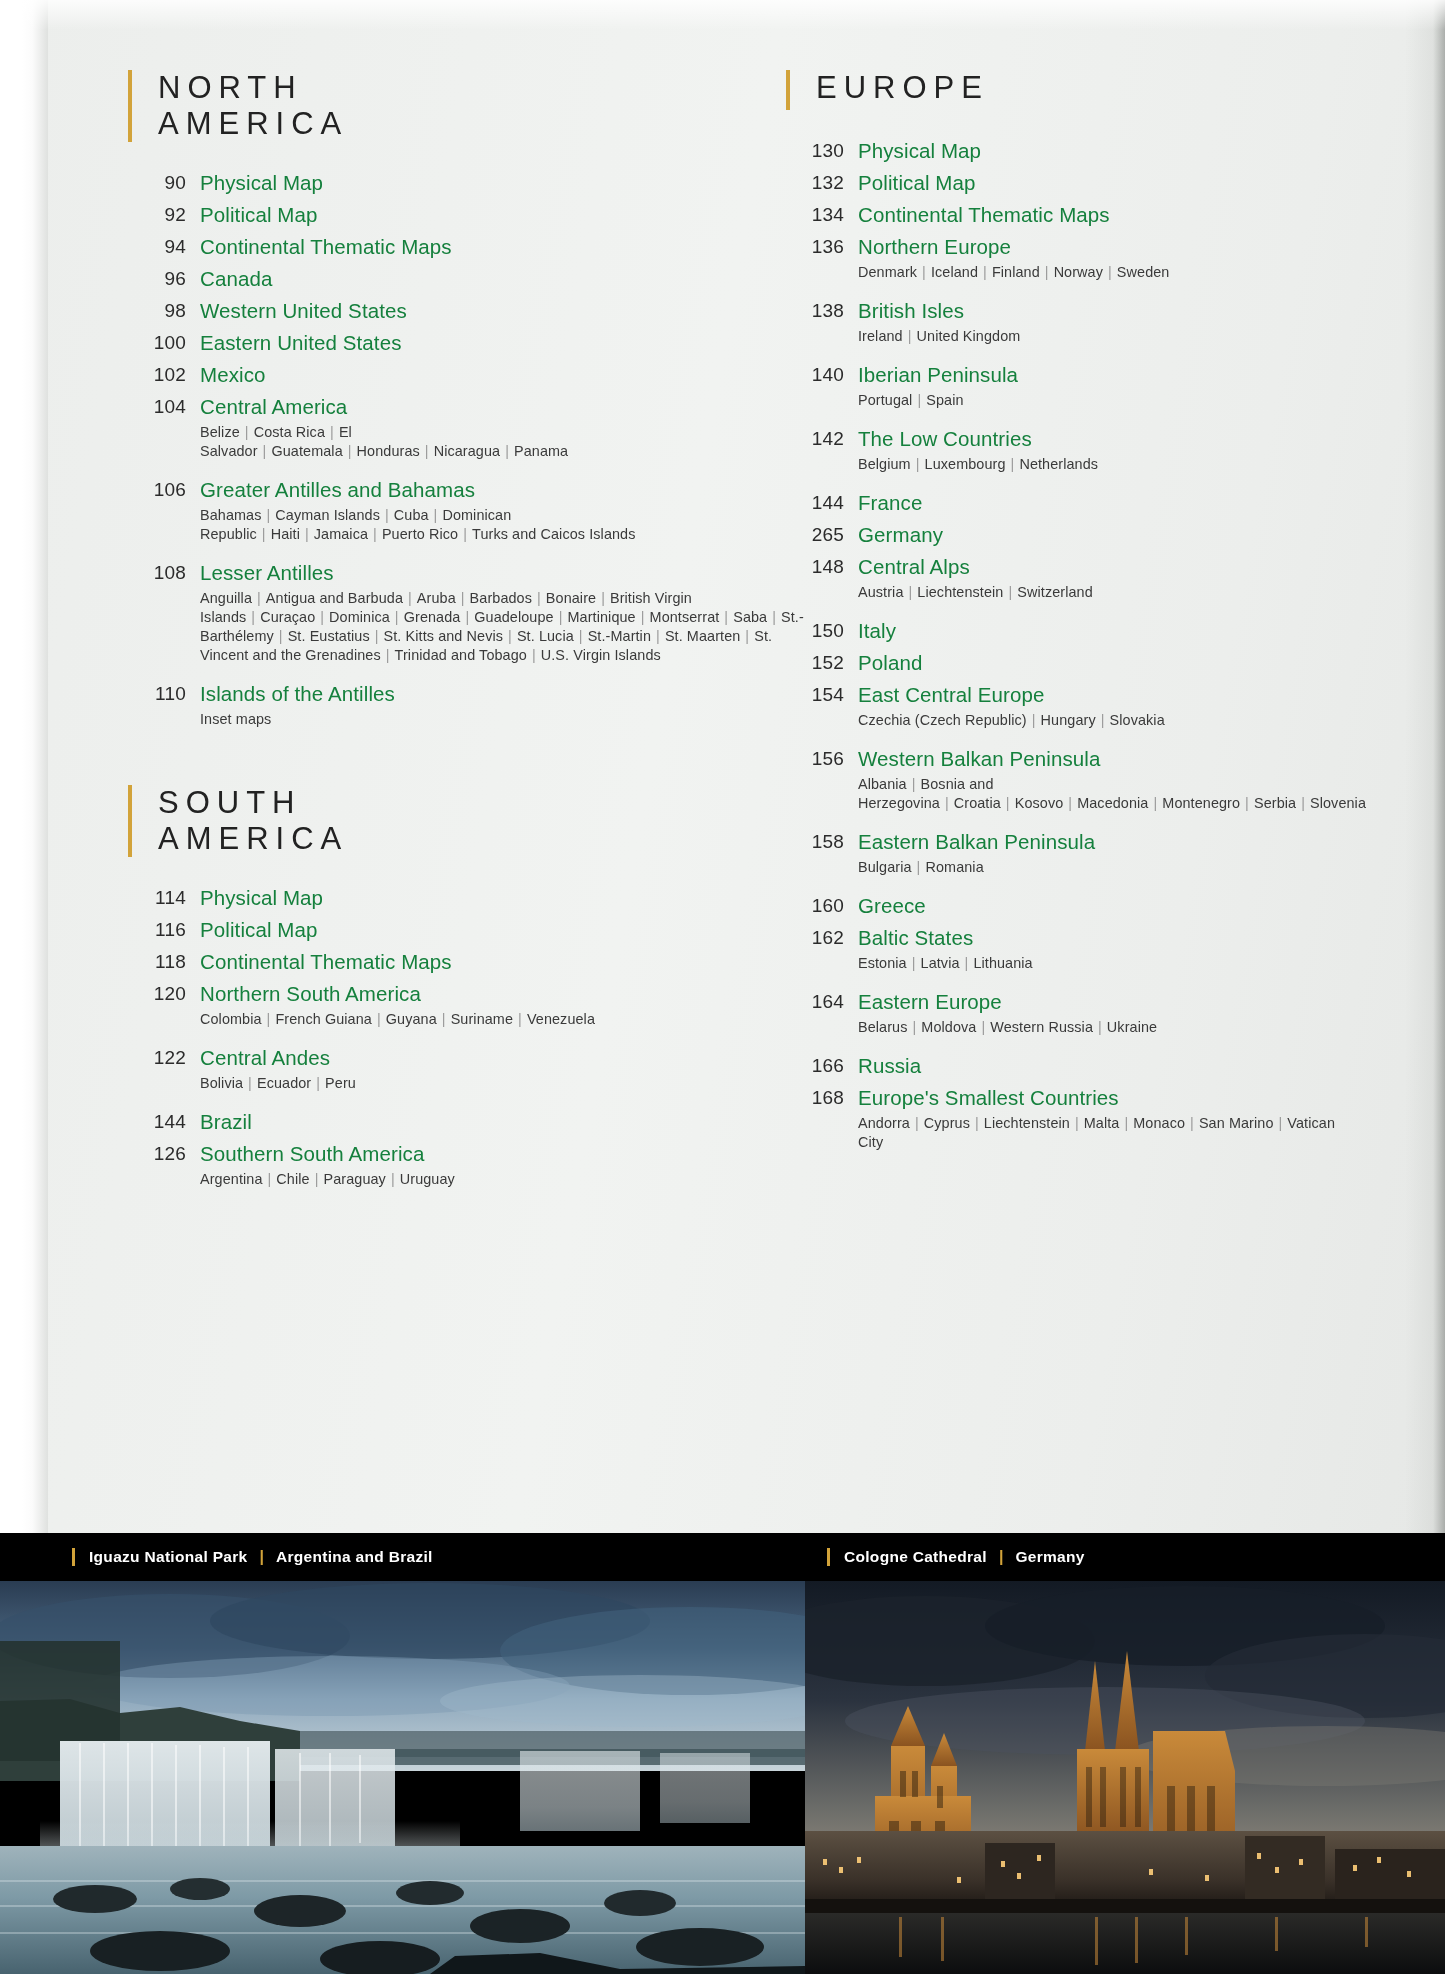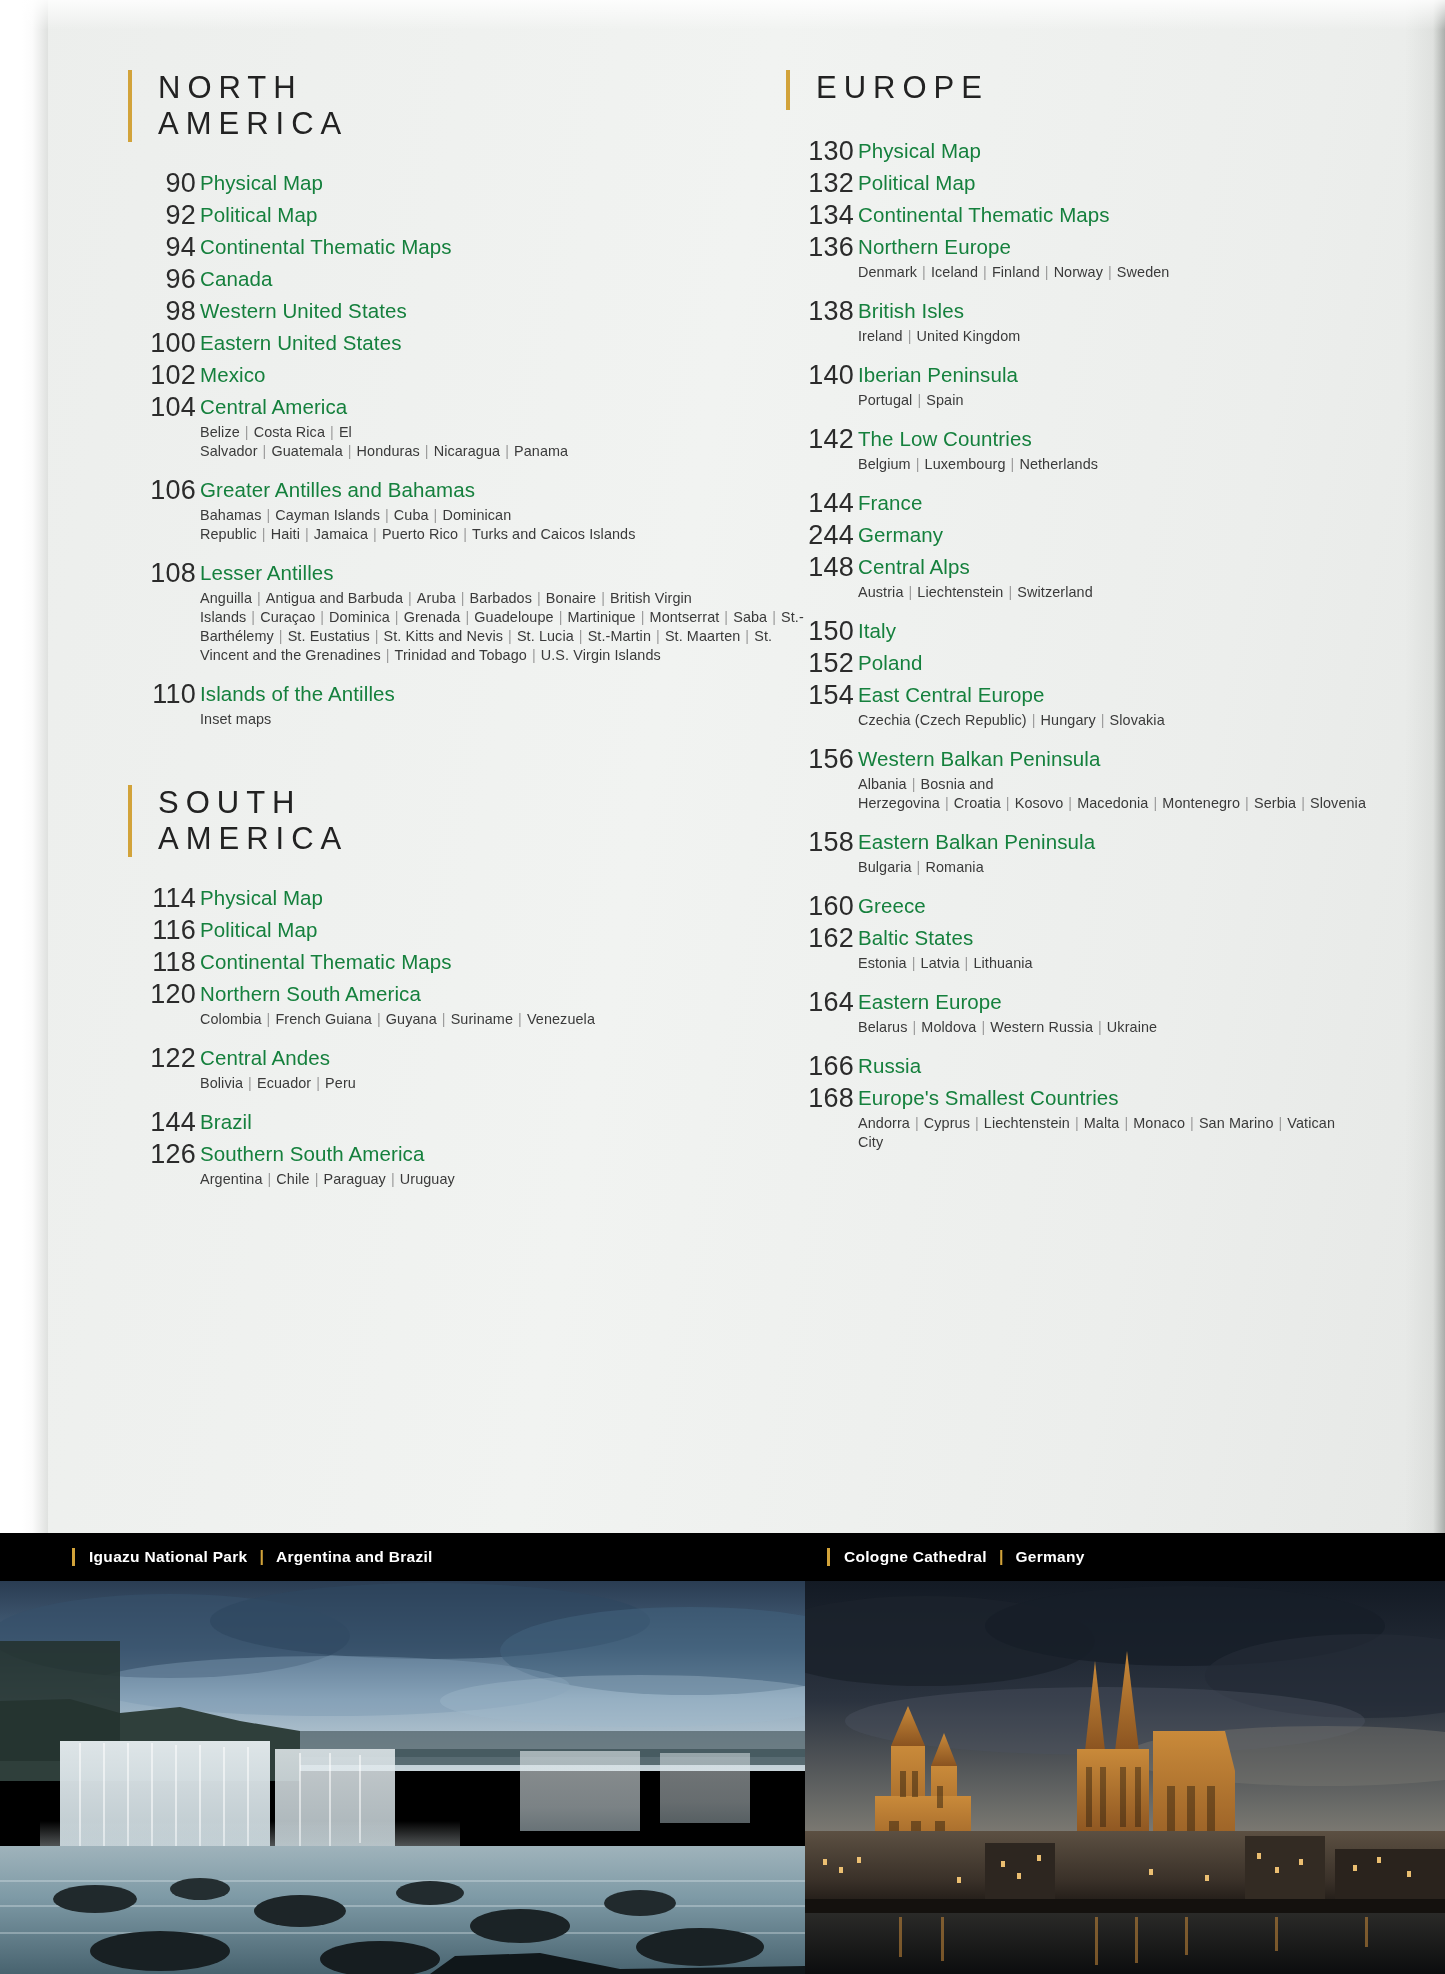--- a/index.html
+++ b/index.html
@@ -80,22 +80,22 @@
   .entry {
     display: flex;
     align-items: flex-start;
     margin-bottom: 2px;
   }
   .entry.has-sub { margin-bottom: 14px; }
   .pg {
     width: 72px;
     flex: 0 0 72px;
     text-align: right;
-    padding-right: 4px;
-    font-size: 27px;
+    padding-right: 14px;
+    font-size: 19px;
     color: #2b2b2b;
     line-height: 30px;
     letter-spacing: .2px;
   }
   .entry-body { flex: 1 1 auto; }
   .etitle {
     font-size: 20.5px;
     color: #15803d;
     line-height: 30px;
     letter-spacing: .1px;
@@ -364,21 +364,21 @@
             <div class="subs"><span>Belgium</span><span class="sep">|</span><span>Luxembourg</span><span class="sep">|</span><span>Netherlands</span></div>
           </div>
         </div>
         <div class="entry">
           <div class="pg">144</div>
           <div class="entry-body">
             <div class="etitle">France</div>
           </div>
         </div>
         <div class="entry">
-          <div class="pg">244</div>
+          <div class="pg">265</div>
           <div class="entry-body">
             <div class="etitle">Germany</div>
           </div>
         </div>
         <div class="entry has-sub">
           <div class="pg">148</div>
           <div class="entry-body">
             <div class="etitle">Central Alps</div>
             <div class="subs"><span>Austria</span><span class="sep">|</span><span>Liechtenstein</span><span class="sep">|</span><span>Switzerland</span></div>
           </div>

